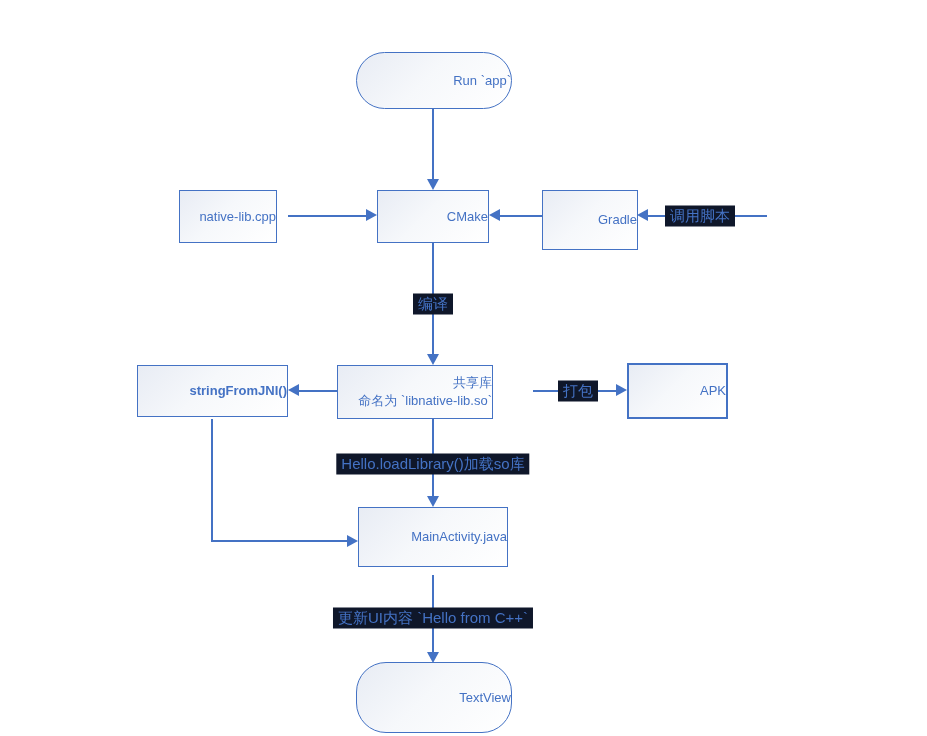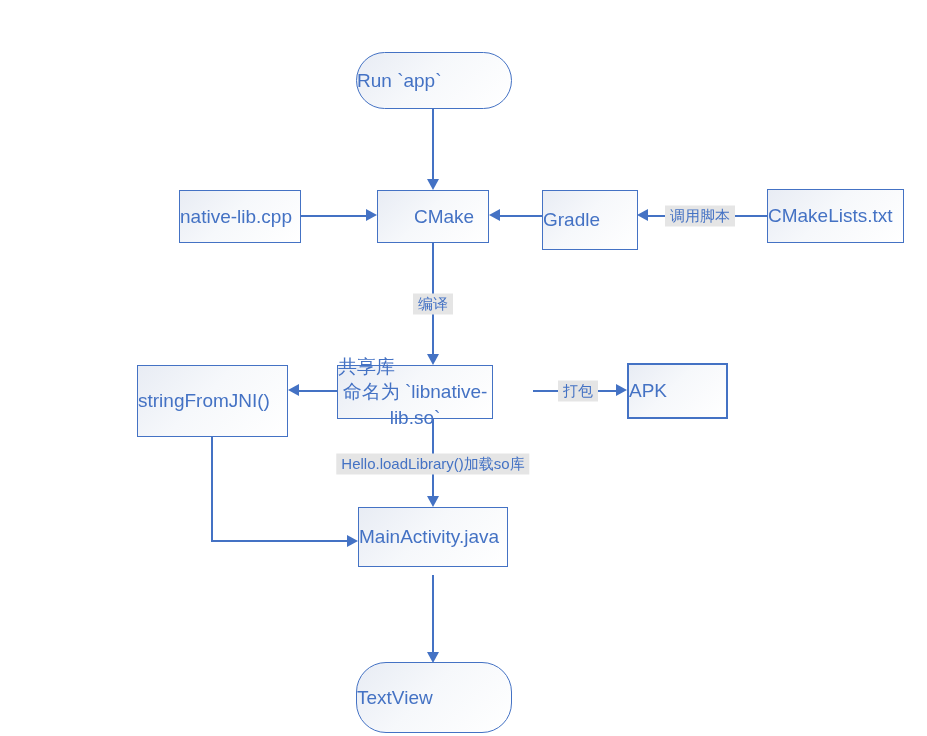--- a/index.html
+++ b/index.html
@@ -9,40 +9,40 @@
     background:#ffffff;
     font-family:"Liberation Sans","DejaVu Sans",sans-serif;
     overflow:hidden;
   }
   .node{
     position:absolute;
     box-sizing:border-box;
     border:1.6px solid #4472C4;
     background:linear-gradient(135deg,#e8ecf4 0%,#f6f8fb 45%,#ffffff 100%);
     color:#4472C4;
-    font-size:19px;
+    font-size:13px;
     display:flex;
     flex-direction:column;
-    align-items:flex-start;
+    align-items:flex-end;
     justify-content:center;
     text-align:center;
     line-height:1.35;
   }
   .stadium{border-radius:30px;}
   .thickborder{border-width:2px;}
   .v-line{position:absolute;width:2px;background:#4472C4;}
   .h-line{position:absolute;height:2px;background:#4472C4;}
   .arrow{position:absolute;width:0;height:0;}
   .arrow-down{border-left:6px solid transparent;border-right:6px solid transparent;border-top:11px solid #4472C4;}
   .arrow-right{border-top:6px solid transparent;border-bottom:6px solid transparent;border-left:11px solid #4472C4;}
   .arrow-left{border-top:6px solid transparent;border-bottom:6px solid transparent;border-right:11px solid #4472C4;}
   .edge-label{
     position:absolute;
     transform:translate(-50%,-50%);
-    background:#e5e5e5;
+    background:#0f172a;
     color:#4472C4;
     font-size:15px;
     padding:1px 5px;
     white-space:nowrap;
     text-align:left;
   }
 </style>
 </head>
 <body>
 
@@ -75,47 +75,45 @@
   <div class="v-line" style="left:432px;top:419px;height:77px;"></div>
   <div class="arrow arrow-down" style="left:427px;top:496px;"></div>
   <div class="edge-label" style="left:433px;top:464px;">Hello.loadLibrary()加载so库</div>
 
   <div class="v-line" style="left:211px;top:419px;height:123px;"></div>
   <div class="h-line" style="left:211px;top:540px;width:136px;"></div>
   <div class="arrow arrow-right" style="left:347px;top:535px;"></div>
 
   <div class="v-line" style="left:432px;top:575px;height:77px;"></div>
   <div class="arrow arrow-down" style="left:427px;top:652px;"></div>
+  <div class="edge-label" style="left:433px;top:618px;">更新UI内容 `Hello from C++`</div>
 
   <div class="node stadium" style="left:356px;top:52px;width:156px;height:57px;">
     <span>Run `app`</span>
   </div>
 
-  <div class="node" style="left:179px;top:190px;width:122px;height:53px;">
+  <div class="node" style="left:179px;top:190px;width:98px;height:53px;">
     <span>native-lib.cpp</span>
   </div>
 
   <div class="node" style="left:377px;top:190px;width:112px;height:53px;padding-left:36px;">
     <span>CMake</span>
   </div>
 
   <div class="node" style="left:542px;top:190px;width:96px;height:60px;">
     <span>Gradle</span>
   </div>
 
-  <div class="node" style="left:767px;top:189px;width:137px;height:54px;">
-    <span>CMakeLists.txt</span>
-  </div>
 
   <div class="node" style="left:337px;top:365px;width:156px;height:54px;">
     <span>共享库</span>
     <span>命名为 `libnative-lib.so`</span>
   </div>
 
-  <div class="node" style="left:137px;top:365px;width:151px;height:72px;">
+  <div class="node" style="left:137px;top:365px;width:151px;height:52px;font-weight:bold;">
     <span>stringFromJNI()</span>
   </div>
 
   <div class="node thickborder" style="left:627px;top:363px;width:101px;height:56px;">
     <span>APK</span>
   </div>
 
   <div class="node" style="left:358px;top:507px;width:150px;height:60px;">
     <span>MainActivity.java</span>
   </div>

